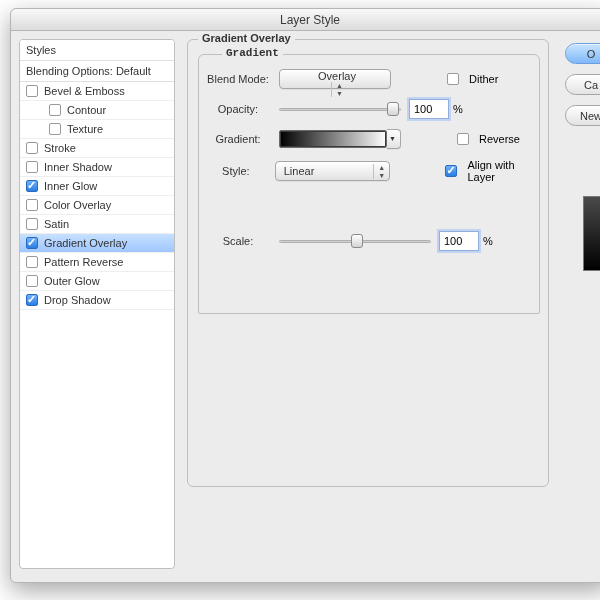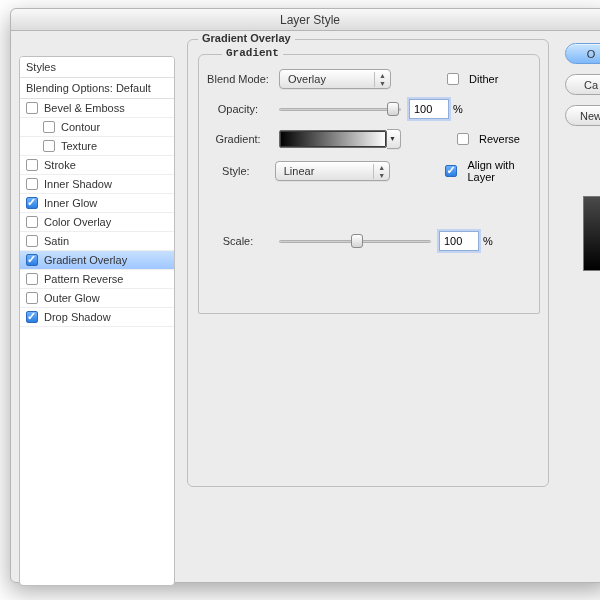--- a/index.html
+++ b/index.html
@@ -24,41 +24,41 @@
     background: linear-gradient(#f9f9f9,#dcdcdc);
     border-bottom:1px solid #b5b5b5;
     border-radius:6px 6px 0 0;
     text-align:center;
     font-size:12px;
     line-height:22px;
     color:#3a3a3a;
   }
   .content { position:relative; padding:8px; height:calc(100% - 22px); }
   .sidebar {
-    position:absolute; left:8px; top:25px; width:156px; height:530px;
+    position:absolute; left:8px; top:8px; width:156px; height:530px;
     background:#fff;
     border:1px solid #bfbfbf;
     border-radius:4px;
     overflow:hidden;
   }
   .sb-hdr {
     padding:4px 6px;
     border-bottom:1px solid #e0e0e0;
     color:#333;
     background:#fff;
   }
   .sb-item {
     display:flex; align-items:center;
     padding:3px 6px;
     border-bottom:1px solid #eee;
     color:#333;
     cursor:default;
     user-select:none;
   }
-  .sb-item.indent { padding-left:23px; }
+  .sb-item.indent { padding-left:29px; }
   .sb-item.sel {
     background: linear-gradient(#c7e0ff,#9fc7ff);
   }
   .cb {
     appearance:none;
     width:12px; height:12px;
     border:1px solid #9a9a9a;
     border-radius:2px;
     margin:0 6px 0 0;
     background:#fff;
@@ -222,21 +222,21 @@
     </div>
 
     <div class="group">
       <span class="group-title">Gradient Overlay</span>
 
       <div class="group-inner">
         <span class="group-inner-title">Gradient</span>
 
         <div class="row" style="left:4px; top:14px;">
           <span class="lbl">Blend Mode:</span>
-          <span class="pop" style="width:112px;">
+          <span class="pop" style="width:112px;flex-direction:column;">
             <span>Overlay</span>
             <span class="arrow v-arrows">
                 <span>▲</span>
                 <span>▼</span>
               </span>
           </span>
           <span style="width:12px;"></span>
           <label class="chk-inline">
             <input type="checkbox" class="cb" style="">
             <span>Dither</span>

